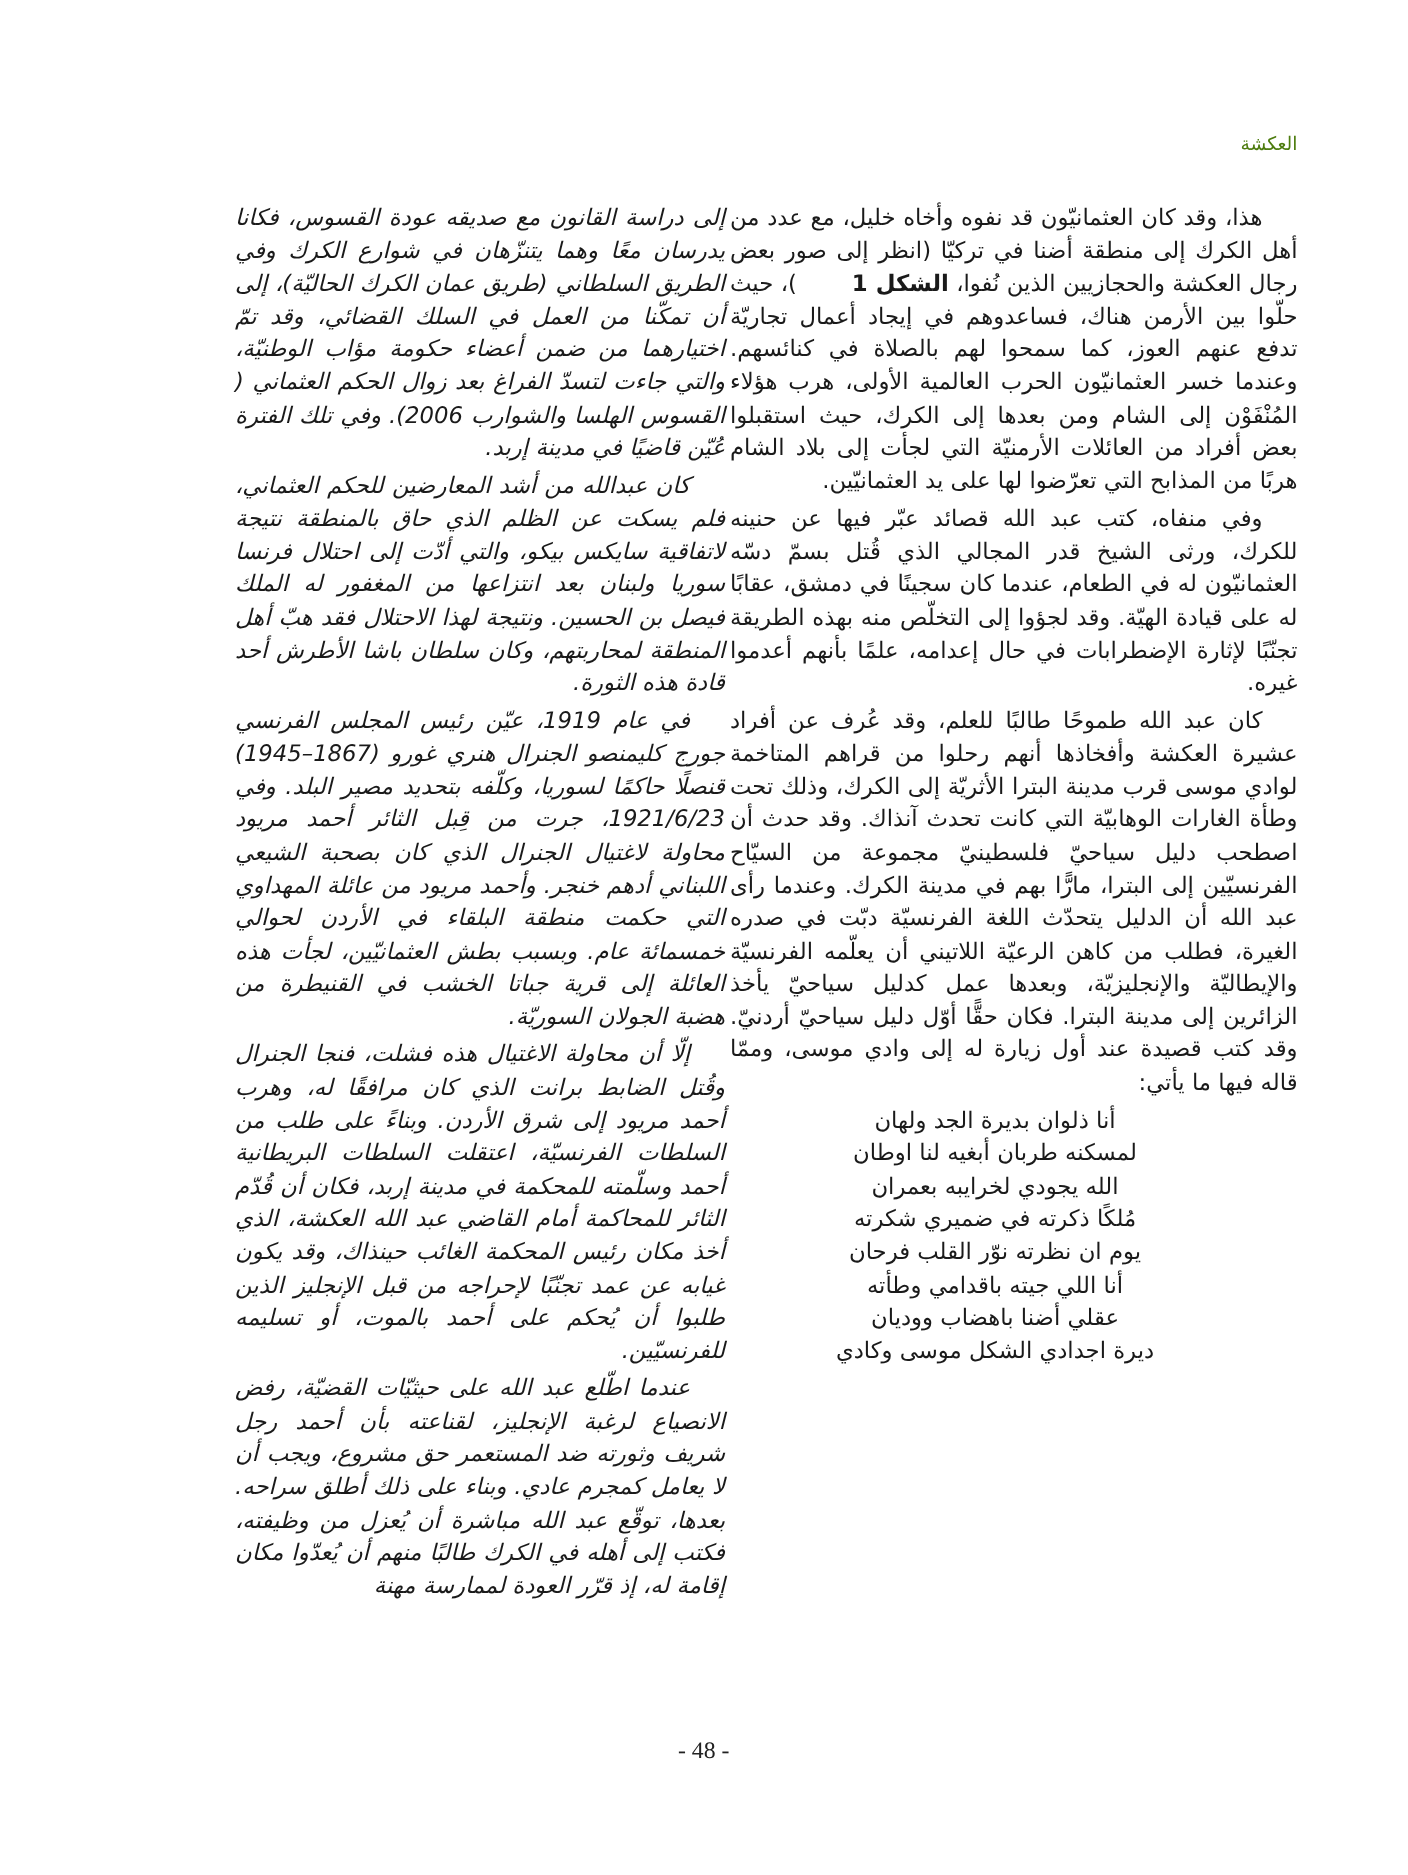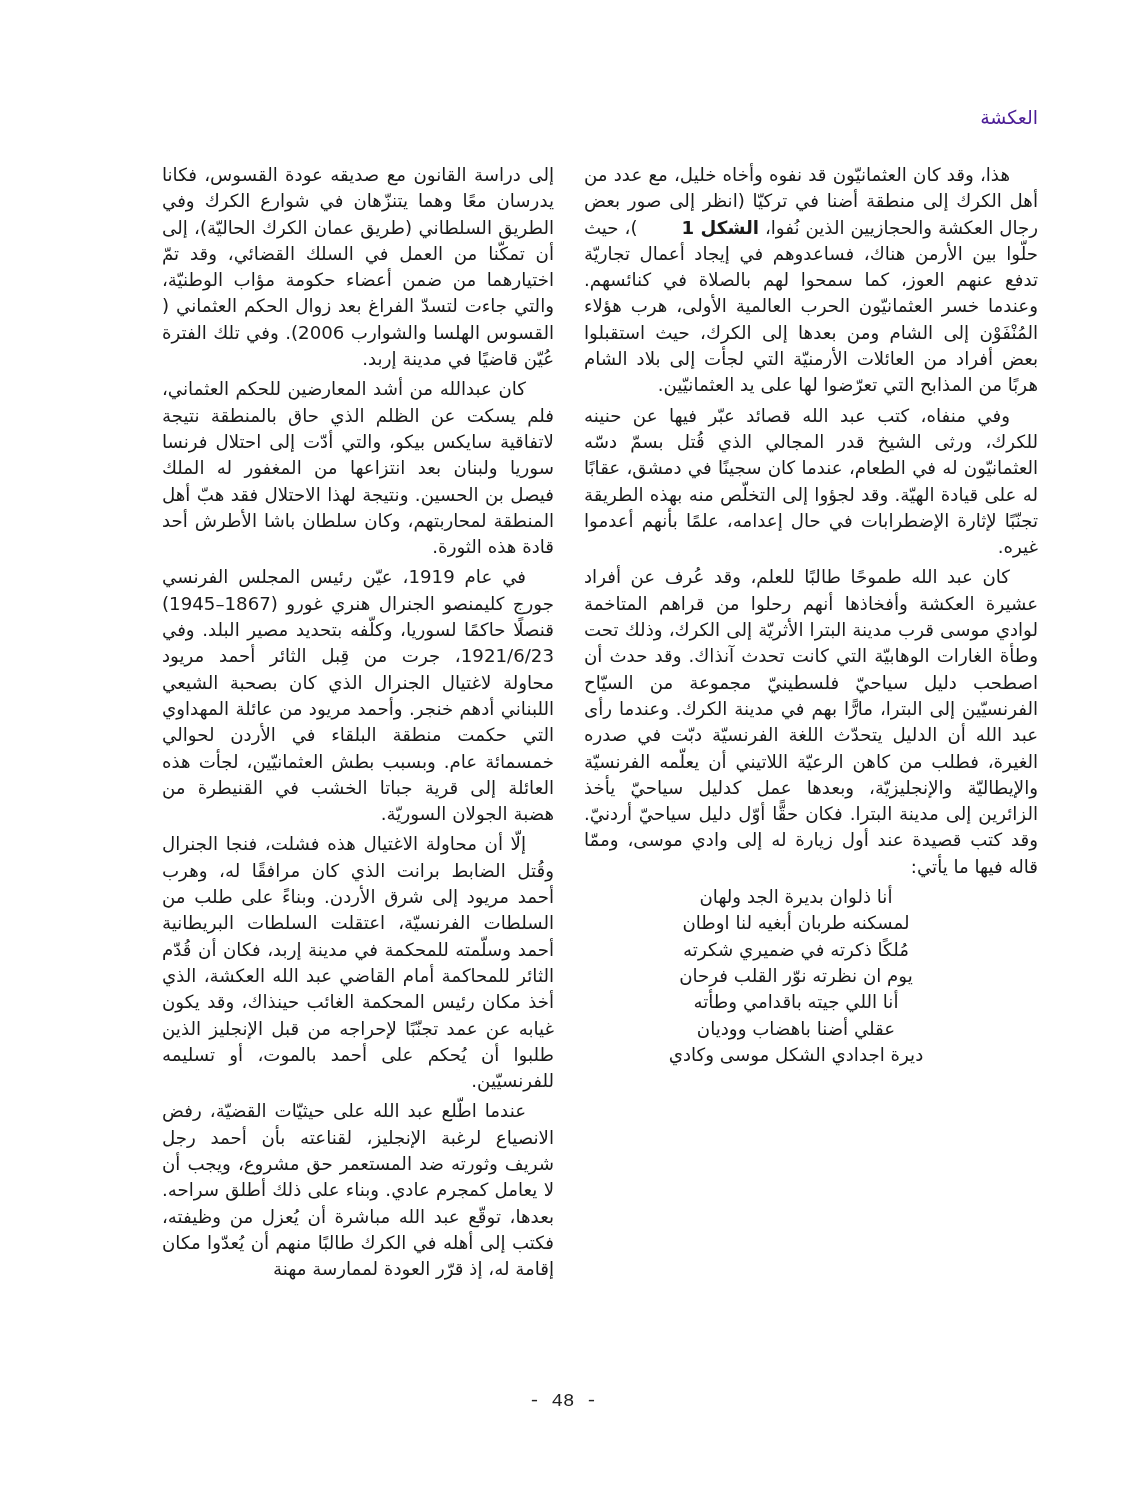--- a/index.html
+++ b/index.html
@@ -1,56 +1,57 @@
 <!DOCTYPE html>
 <html lang="ar"><head>
   <meta charset="utf-8">
   <style>
     html, body { margin: 0; padding: 0; background: #ffffff; }
     body { width: 1126px; height: 1500px; position: relative; overflow: hidden; color: #1a1a1a; }
     .page { position: absolute; inset: 0; }
     .running-head {
       position: absolute; top: 106px; right: 88px;
       font-family: "DejaVu Sans", "Liberation Sans", sans-serif;
-      font-size: 19px; direction: rtl; color: #4c1d95;
+      font-size: 15px; direction: rtl; color: #4d7c0f;
     }
     .col {
       position: absolute; top: 162px;
       font-family: "DejaVu Sans", "Liberation Sans", sans-serif;
       font-size: 18.2px; line-height: 26.3px;
       direction: rtl; text-align: justify; text-align-last: right;
       color: #1a1a1a;
     }
     .col-right { left: 584px; width: 454px; }
-    .col-left { left: 162px; width: 392px; }
+    .col-left { left: 188px; width: 392px; font-style: italic; }
     .col p { margin: 0 0 4px 0; text-indent: 28px; }
     .col p.noindent { text-indent: 0; }
     .col p.cont { text-indent: 0; }
     .poem { margin: 0; padding: 0; list-style: none; text-align: center; }
     .poem li { text-align-last: center; line-height: 26.3px; padding-right: 30px; }
     b.fig { font-weight: bold; margin-left: 44px; }
     .page-number {
       position: absolute; top: 1390px; left: 0; width: 1126px; text-align: center;
-      font-family: Liberation Mono, monospace; font-size: 19px; color: #222;
+      font-family: Liberation Serif, serif; font-size: 19px; color: #222;
     }
   </style>
 </head>
 <body>
 
 <div class="page">
 
   <div class="running-head">العكشة</div>
 
   <div class="col col-right">
     <p><span>هذا، وقد كان العثمانيّون قد نفوه وأخاه خليل، مع عدد من أهل الكرك إلى منطقة أضنا في تركيّا (انظر إلى صور بعض رجال العكشة والحجازيين الذين نُفوا، </span><b class="fig">الشكل 1</b><span>)، حيث حلّوا بين الأرمن هناك، فساعدوهم في إيجاد أعمال تجاريّة تدفع عنهم العوز، كما سمحوا لهم بالصلاة في كنائسهم. وعندما خسر العثمانيّون الحرب العالمية الأولى، هرب هؤلاء المُنْفَوْن إلى الشام ومن بعدها إلى الكرك، حيث استقبلوا بعض أفراد من العائلات الأرمنيّة التي لجأت إلى بلاد الشام هربًا من المذابح التي تعرّضوا لها على يد العثمانيّين.</span></p>
     <p>وفي منفاه، كتب عبد الله قصائد عبّر فيها عن حنينه للكرك، ورثى الشيخ قدر المجالي الذي قُتل بسمّ دسّه العثمانيّون له في الطعام، عندما كان سجينًا في دمشق، عقابًا له على قيادة الهيّة. وقد لجؤوا إلى التخلّص منه بهذه الطريقة تجنّبًا لإثارة الإضطرابات في حال إعدامه، علمًا بأنهم أعدموا غيره.</p>
     <p>كان عبد الله طموحًا طالبًا للعلم، وقد عُرف عن أفراد عشيرة العكشة وأفخاذها أنهم رحلوا من قراهم المتاخمة لوادي موسى قرب مدينة البترا الأثريّة إلى الكرك، وذلك تحت وطأة الغارات الوهابيّة التي كانت تحدث آنذاك. وقد حدث أن اصطحب دليل سياحيّ فلسطينيّ مجموعة من السيّاح الفرنسيّين إلى البترا، مارًّا بهم في مدينة الكرك. وعندما رأى عبد الله أن الدليل يتحدّث اللغة الفرنسيّة دبّت في صدره الغيرة، فطلب من كاهن الرعيّة اللاتيني أن يعلّمه الفرنسيّة والإيطاليّة والإنجليزيّة، وبعدها عمل كدليل سياحيّ يأخذ الزائرين إلى مدينة البترا. فكان حقًّا أوّل دليل سياحيّ أردنيّ. وقد كتب قصيدة عند أول زيارة له إلى وادي موسى، وممّا قاله فيها ما يأتي:</p>
     <ul class="poem">
       <li>أنا ذلوان بديرة الجد ولهان</li>
       <li>لمسكنه طربان أبغيه لنا اوطان</li>
+      <li>الله يجودي لخرايبه بعمران</li>
       <li>مُلكًا ذكرته في ضميري شكرته</li>
       <li>يوم ان نظرته نوّر القلب فرحان</li>
       <li>أنا اللي جيته باقدامي وطأته</li>
       <li>عقلي أضنا باهضاب ووديان</li>
       <li>ديرة اجدادي الشكل موسى وكادي</li>
     </ul>
   </div>
 
   <div class="col col-left">
     <p class="cont">إلى دراسة القانون مع صديقه عودة القسوس، فكانا يدرسان معًا وهما يتنزّهان في شوارع الكرك وفي الطريق السلطاني (طريق عمان الكرك الحاليّة)، إلى أن تمكّنا من العمل في السلك القضائي، وقد تمّ اختيارهما من ضمن أعضاء حكومة مؤاب الوطنيّة، والتي جاءت لتسدّ الفراغ بعد زوال الحكم العثماني ( القسوس الهلسا والشوارب 2006). وفي تلك الفترة عُيّن قاضيًا في مدينة إربد.</p>

